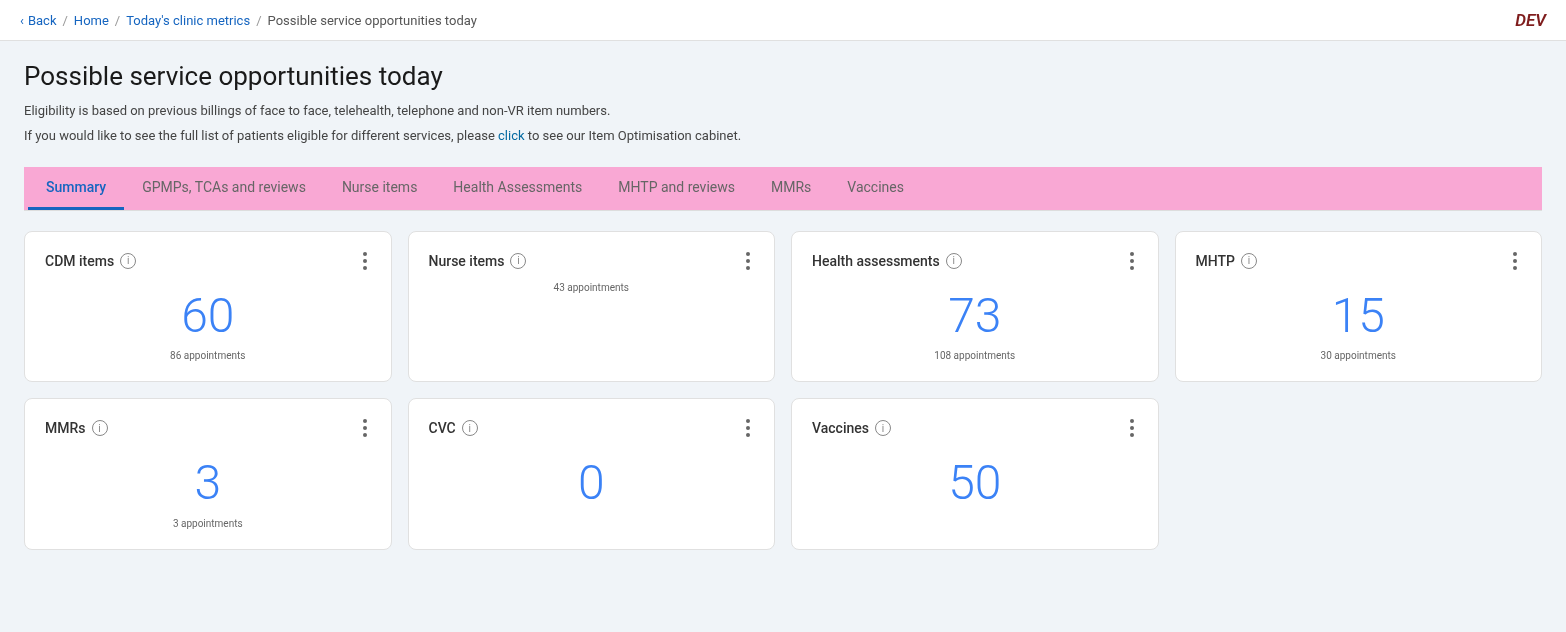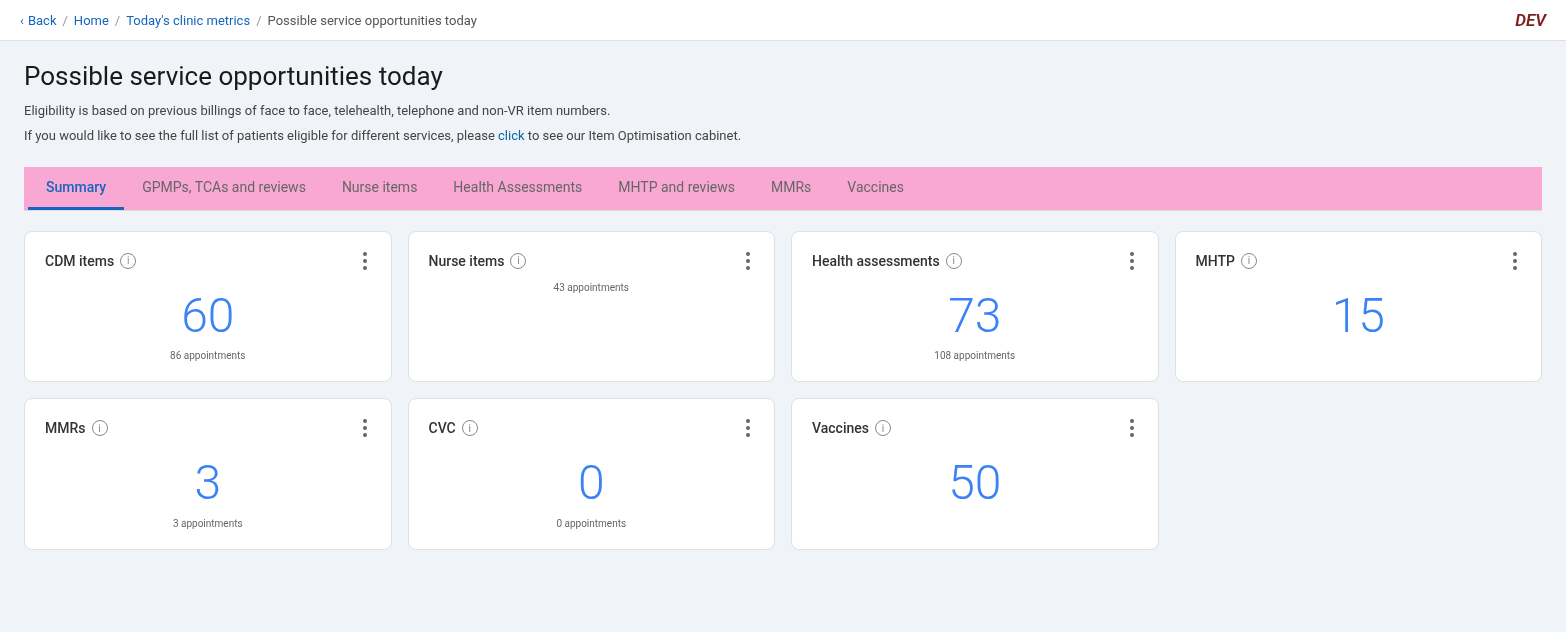--- a/index.html
+++ b/index.html
@@ -254,20 +254,21 @@
             <span class="card-title">MHTP</span>
             <span class="info-icon">i</span>
           </div>
           <div class="menu-icon">
             <span></span>
               <span></span>
               <span></span>
           </div>
         </div>
         <div class="card-number">15</div>
+        <div class="card-sub">30 appointments</div>
       </div>
 
     </div>
 
     <div class="cards-row">
 
       <div class="card">
         <div class="card-header">
           <div class="card-title-row">
             <span class="card-title">MMRs</span>
@@ -289,21 +290,20 @@
             <span class="card-title">CVC</span>
             <span class="info-icon">i</span>
           </div>
           <div class="menu-icon">
             <span></span>
               <span></span>
               <span></span>
           </div>
         </div>
         <div class="card-number">0</div>
-        <div class="card-sub">0 appointments</div>
       </div>
 
       <div class="card">
         <div class="card-header">
           <div class="card-title-row">
             <span class="card-title">Vaccines</span>
             <span class="info-icon">i</span>
           </div>
           <div class="menu-icon">
             <span></span>

